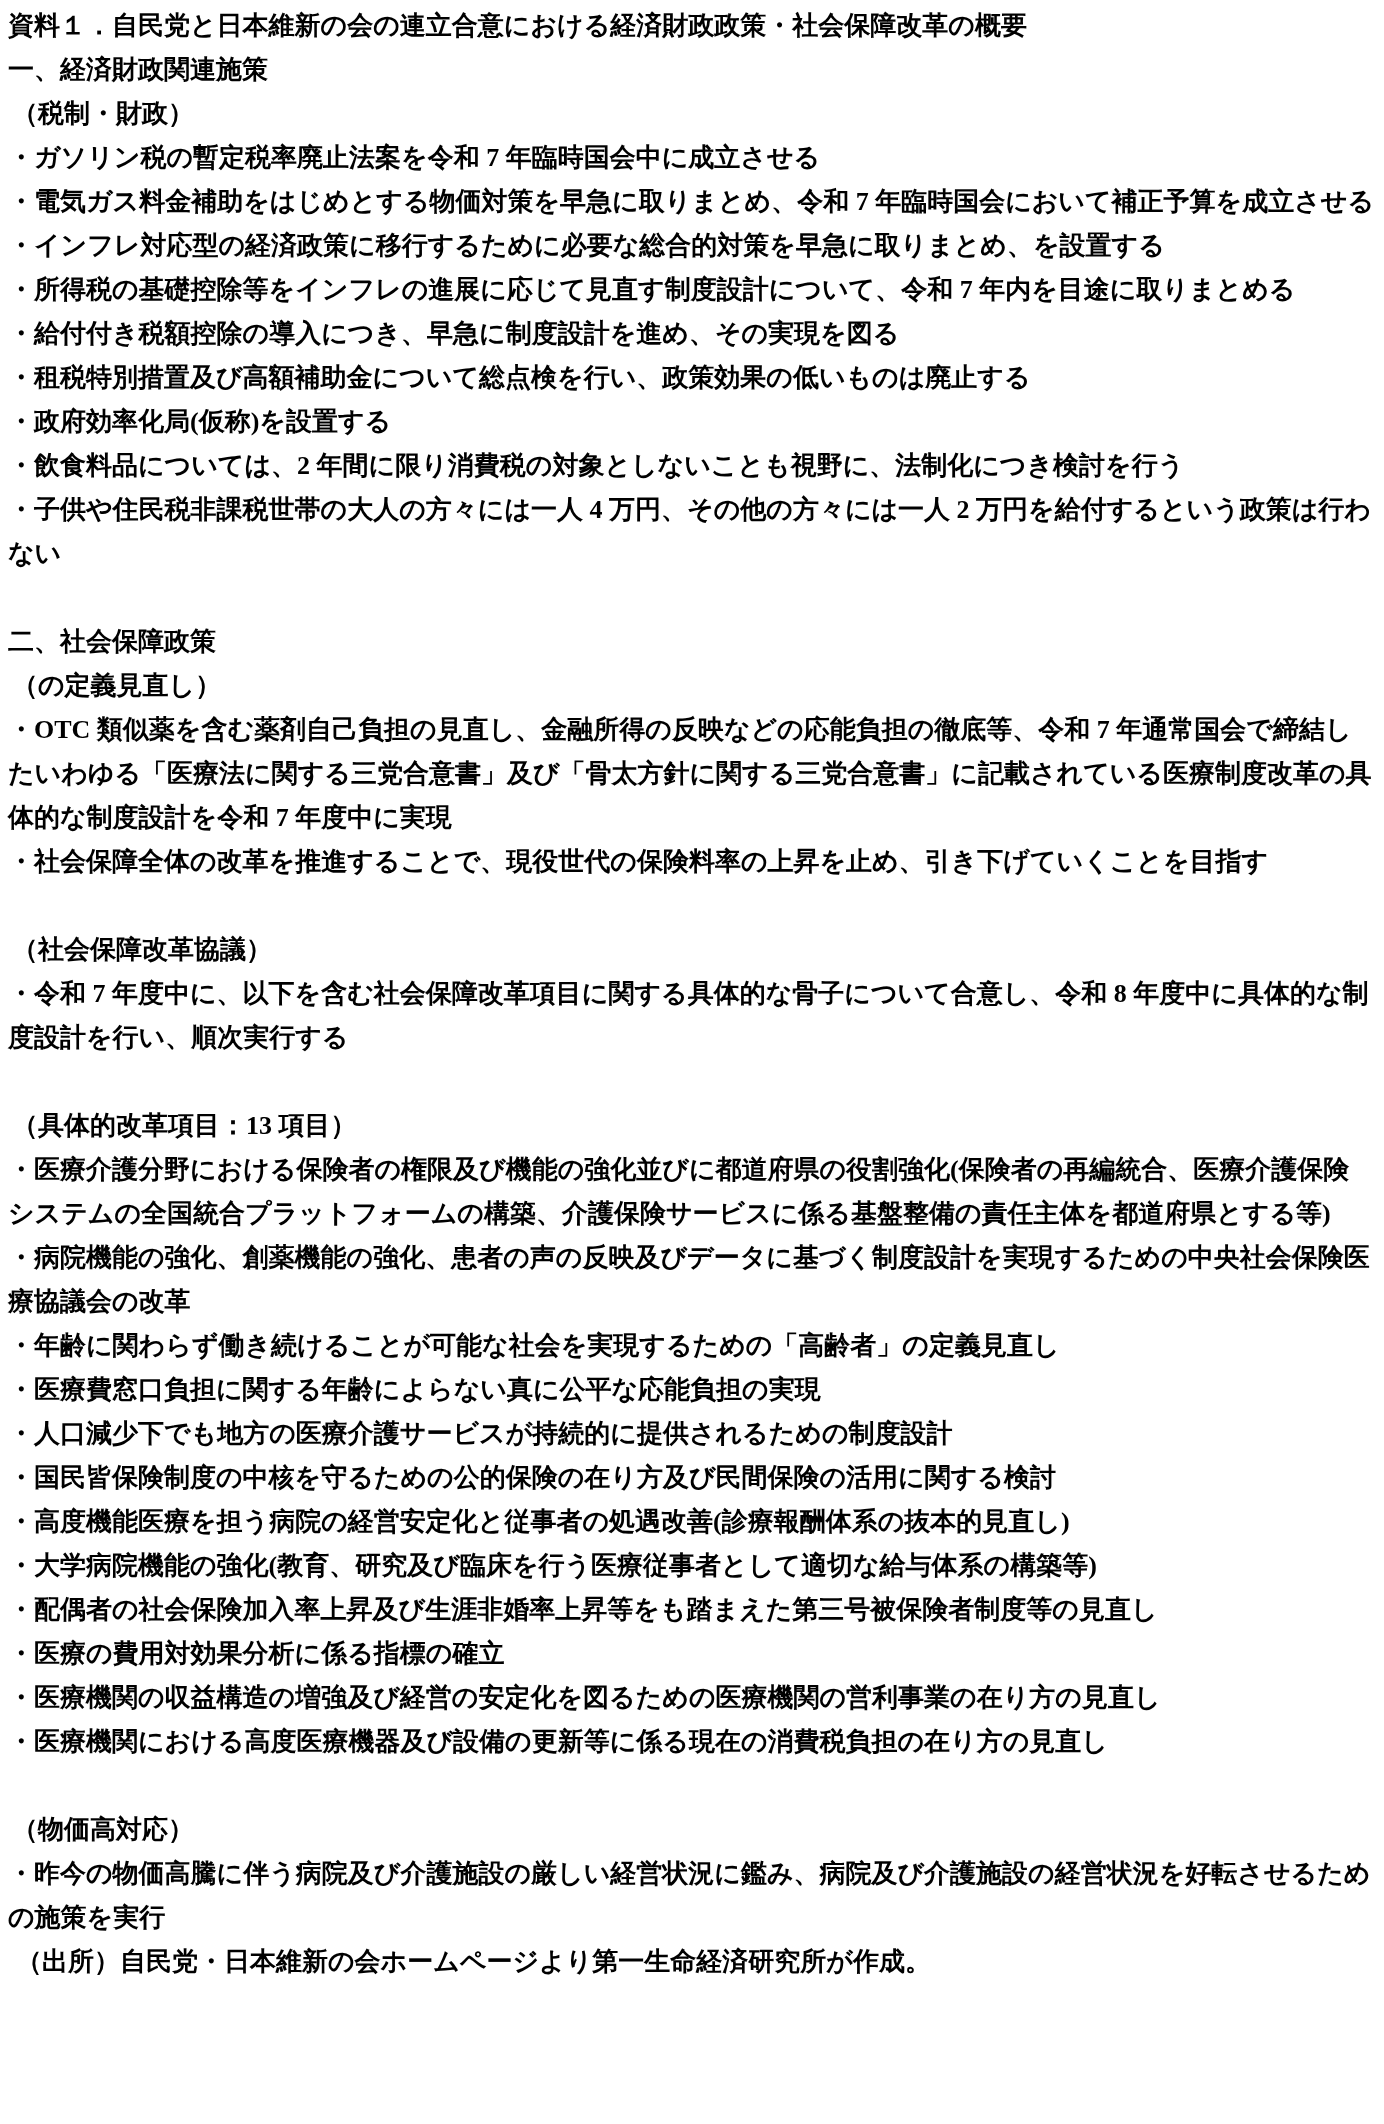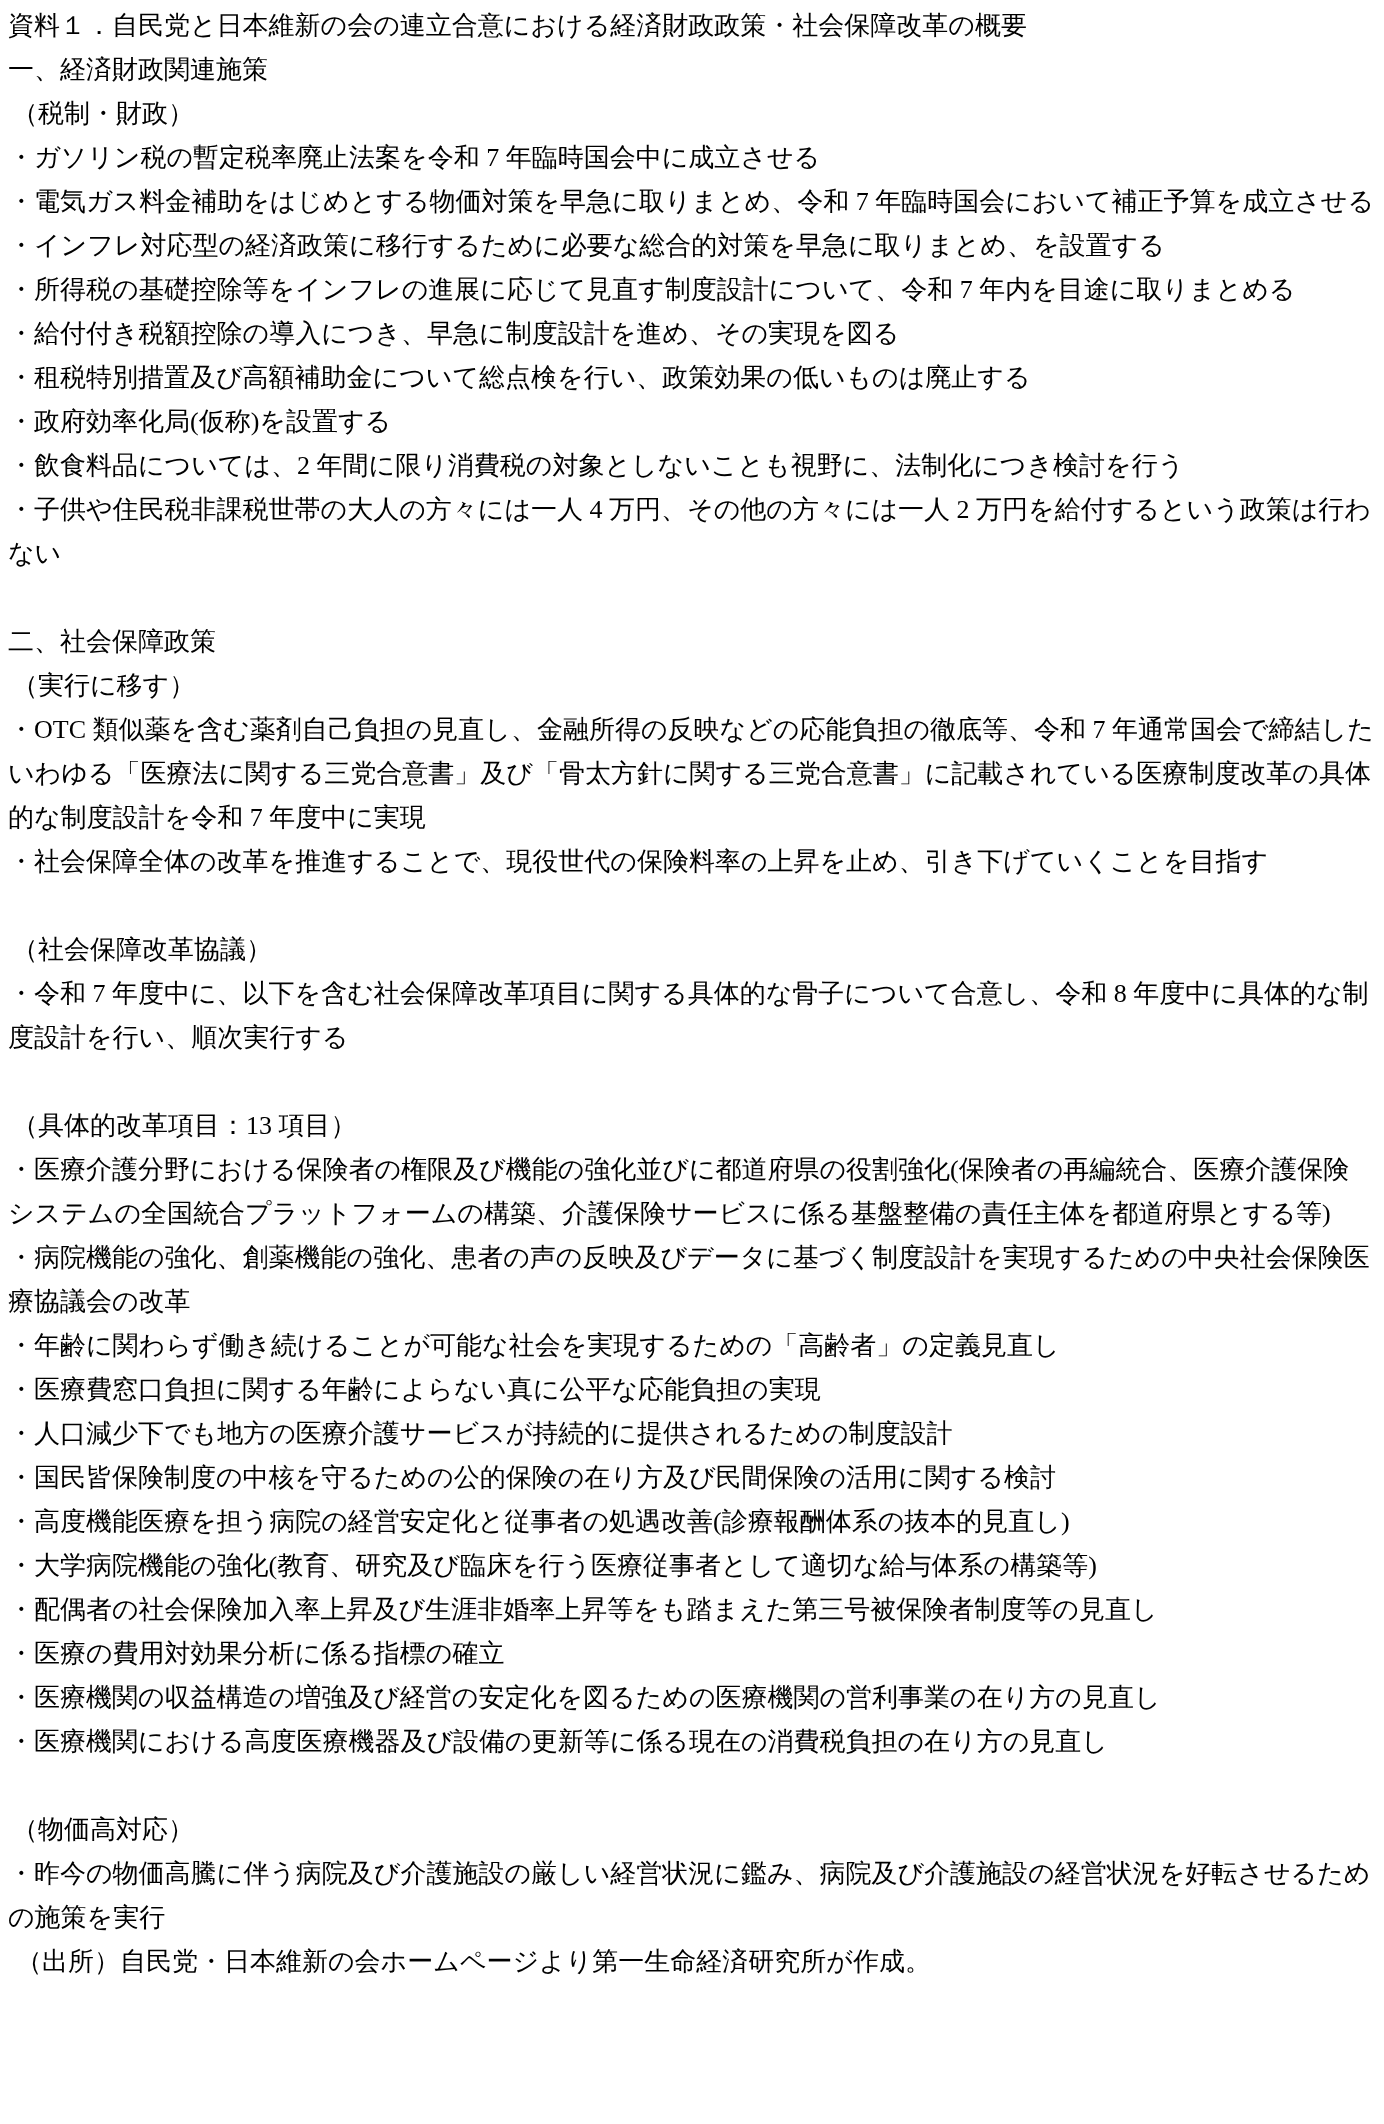--- a/index.html
+++ b/index.html
@@ -12,20 +12,21 @@
     height: 2124px;
     overflow: hidden;
     color: #000000;
     font-family: "Liberation Serif", "DejaVu Serif", serif;
     font-size: 26px;
   }
   .doc {
     padding: 4px 10px 0 8px;
     box-sizing: border-box;
     width: 1384px;
+    font-weight: bold;
   }
   .doc p {
     margin: 0;
     line-height: 44px;
     text-align: left;
     word-break: break-all;
     overflow-wrap: anywhere;
   }
   .title { }
   .heading { }
@@ -52,21 +53,21 @@
   <p class="bullet">・給付付き税額控除の導入につき、早急に制度設計を進め、その実現を図る</p>
   <p class="bullet">・租税特別措置及び高額補助金について総点検を行い、政策効果の低いものは廃止する</p>
   <p class="bullet">・政府効率化局(仮称)を設置する</p>
   <p class="bullet">・飲食料品については、2 年間に限り消費税の対象としないことも視野に、法制化につき検討を行う</p>
   <p class="bullet">・子供や住民税非課税世帯の大人の方々には一人 4 万円、その他の方々には一人 2 万円を給付するという政策は行わない</p>
 
   <div class="gap"></div>
 
   <p class="heading">二、社会保障政策</p>
 
-  <p class="subhead">（実行に移す）</p>
+  <p class="subhead">（の定義見直し）</p>
   <p class="bullet">・OTC 類似薬を含む薬剤自己負担の見直し、金融所得の反映などの応能負担の徹底等、令和 7 年通常国会で締結したいわゆる「医療法に関する三党合意書」及び「骨太方針に関する三党合意書」に記載されている医療制度改革の具体的な制度設計を令和 7 年度中に実現</p>
   <p class="bullet">・社会保障全体の改革を推進することで、現役世代の保険料率の上昇を止め、引き下げていくことを目指す</p>
 
   <div class="gap"></div>
 
   <p class="subhead">（社会保障改革協議）</p>
   <p class="bullet">・令和 7 年度中に、以下を含む社会保障改革項目に関する具体的な骨子について合意し、令和 8 年度中に具体的な制度設計を行い、順次実行する</p>
 
   <div class="gap"></div>
 

